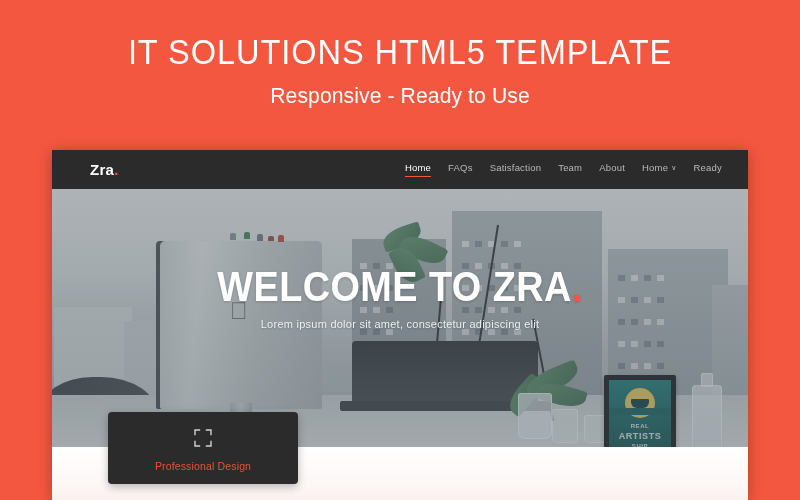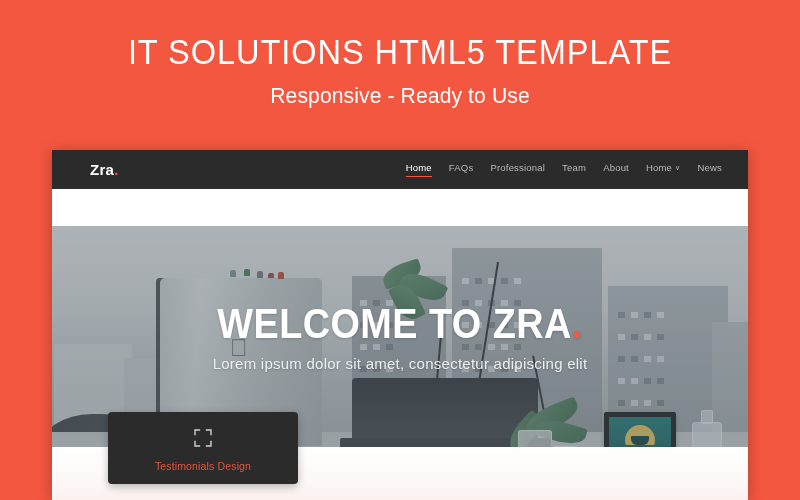--- a/index.html
+++ b/index.html
@@ -93,21 +93,20 @@
     font-size:7px;
     vertical-align:middle;
   }
 
   
   .hero {
     position:relative;
     height:258px;
     overflow:hidden;
     background:#9aa2a6;
-    margin-top:37px;
   }
   .hero-photo { position:absolute; inset:0; overflow:hidden; }
 
   
   .sky {
     position:absolute; left:0; top:0; right:0; height:100%;
     background:linear-gradient(180deg,#d8dadb 0%,#cfd3d5 34%,#b8bec1 62%,#a7aeb2 100%);
   }
   
   .bldg { position:absolute; background:#c3c8cb; }
@@ -288,21 +287,21 @@
     line-height:46px;
     font-weight:700;
     color:#ffffff;
     letter-spacing:0.5px;
     transform:scaleX(0.88);
     text-shadow:0 1px 3px rgba(0,0,0,0.18);
   }
   .hero-title .dot { color:#f4573f; }
   .hero-sub {
     margin-top:9px;
-    font-size:15px;
+    font-size:11px;
     color:#eceff0;
     letter-spacing:0.25px;
     text-shadow:0 1px 2px rgba(0,0,0,0.22);
   }
 
   
   .features {
     position:absolute;
     left:56px;
     top:262px;
@@ -356,33 +355,33 @@
       <span>Zra</span><span class="logo-dot">.</span>
     </div>
     <div class="nav-links">
       <div class="nav-link active">
         <span>Home</span>
       </div>
       <div class="nav-link">
         <span>FAQs</span>
       </div>
       <div class="nav-link">
-        <span>Professional</span>
+        <span>Satisfaction</span>
       </div>
       <div class="nav-link">
         <span>Team</span>
       </div>
       <div class="nav-link">
         <span>About</span>
       </div>
       <div class="nav-link">
         <span>Home</span><span class="caret">∨</span>
       </div>
       <div class="nav-link">
-        <span>News</span>
+        <span>Ready</span>
       </div>
     </div>
   </div>
 
   <div class="hero">
     <div class="hero-photo">
       <div class="sky"></div>
 
       <div class="bldg d1"></div>
       <div class="bldg d2"></div>
@@ -598,19 +597,19 @@
 
     <div class="card">
       <div class="card-icon">
         <svg width="20" height="20" viewBox="0 0 20 20" fill="none" stroke="#d2d2d2" stroke-width="1.4" stroke-linecap="square">
           <path d="M2 6.5V2h4.5"></path>
             <path d="M13.5 2H18v4.5"></path>
           <path d="M18 13.5V18h-4.5"></path>
             <path d="M6.5 18H2v-4.5"></path>
         </svg>
       </div>
-      <div class="card-label">Testimonials Design</div>
+      <div class="card-label">Professional Design</div>
     </div>
 
 
 
   </div>
 </div>
 
 </body></html>

